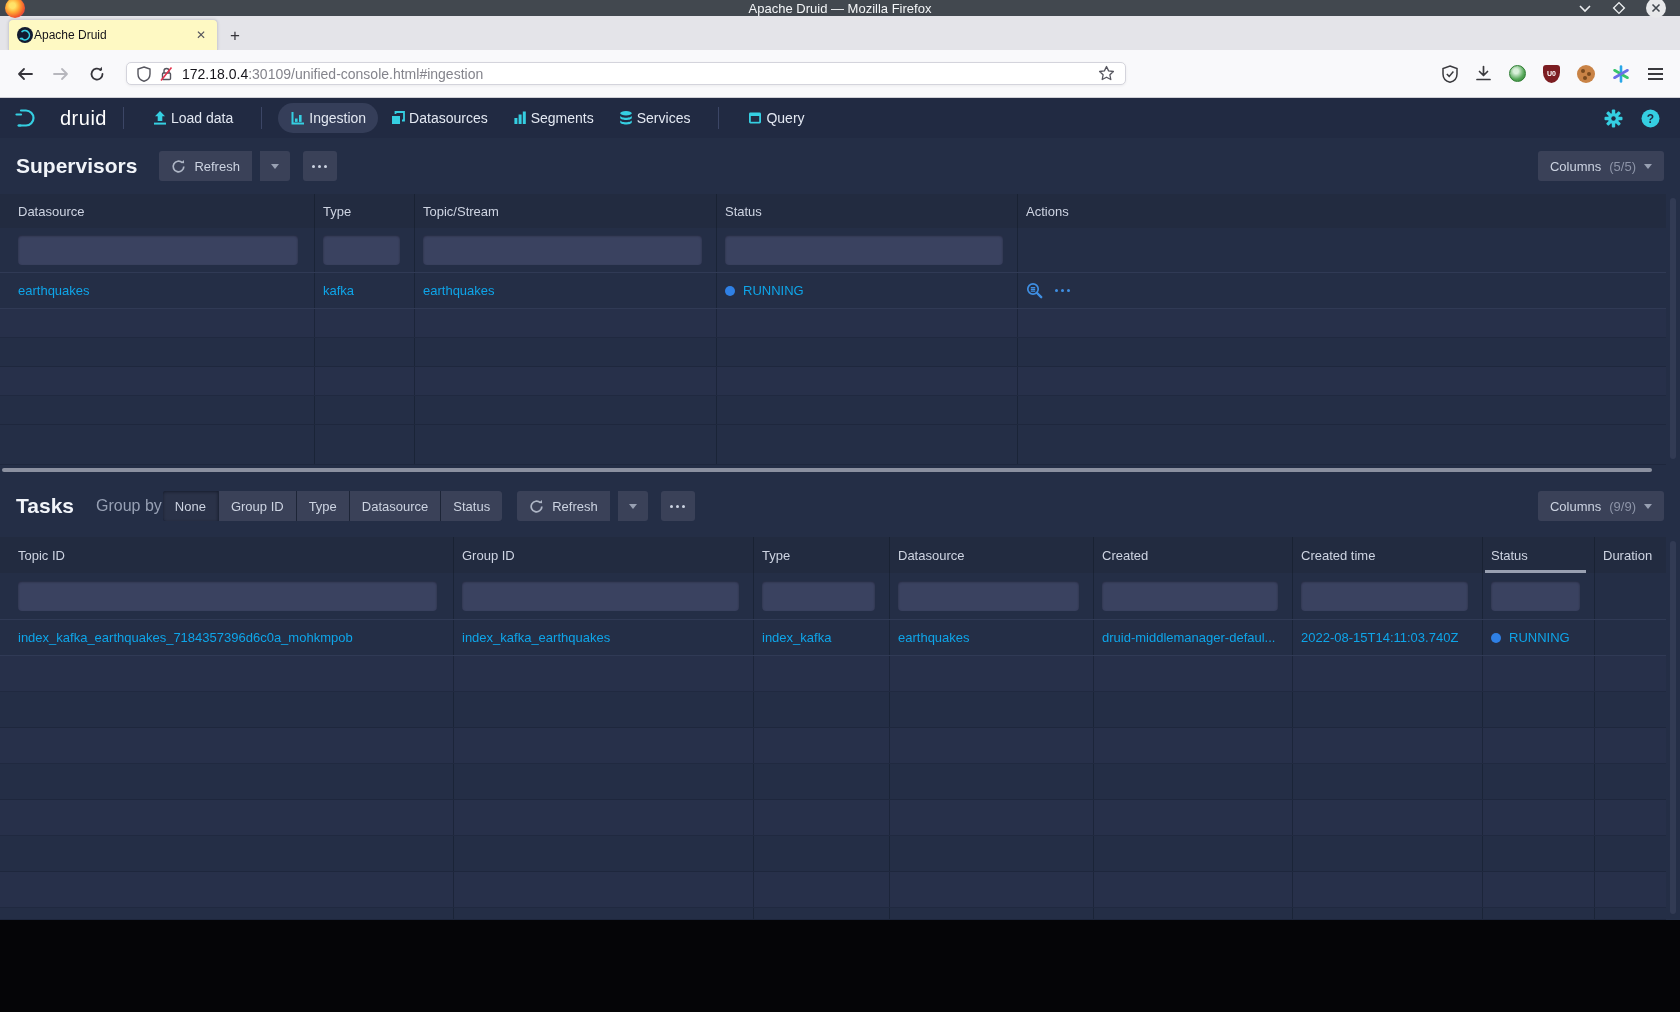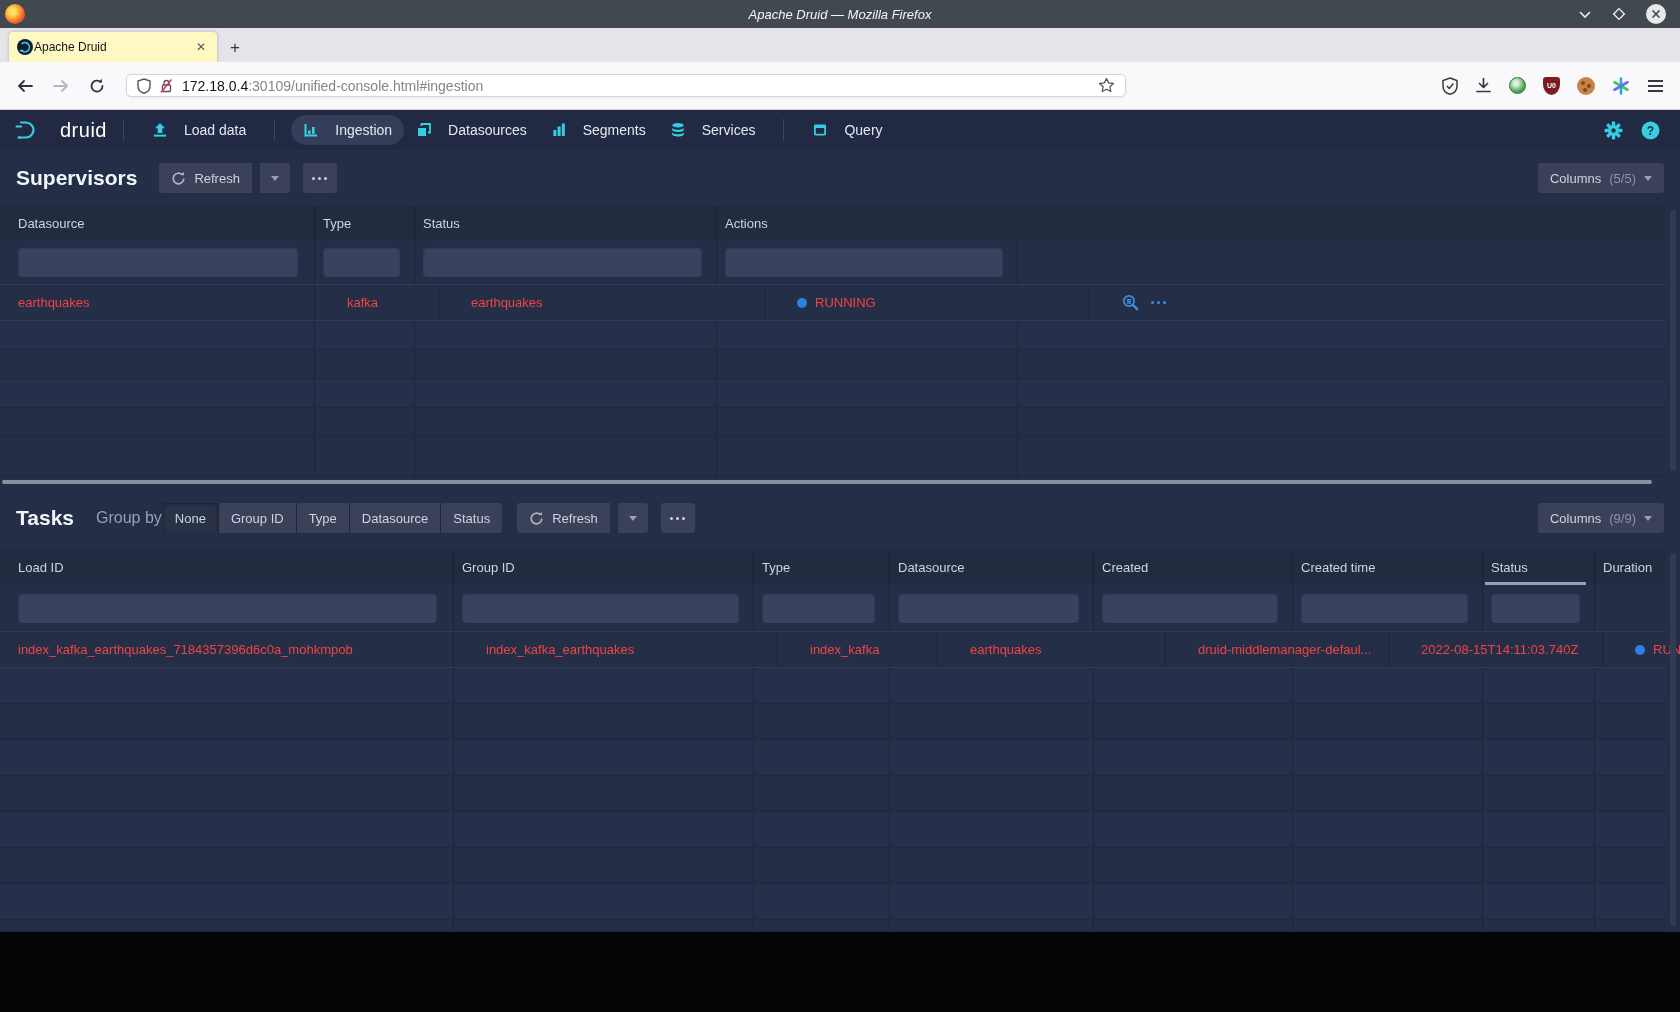--- a/index.html
+++ b/index.html
@@ -1,21 +1,21 @@
 <!DOCTYPE html>
 <html><head>
 <meta charset="utf-8">
 <style>
   * { margin:0; padding:0; box-sizing:border-box; }
   html,body { width:1680px; height:1012px; overflow:hidden; }
   body { font-family:"Liberation Sans", sans-serif; background:#050507; }
   .screen { width:1680px; height:1012px; display:flex; flex-direction:column; }
 
   
-  .titlebar { height:28px; background:#42484f; display:flex; align-items:center; position:relative; flex:0 0 auto;font-style:italic; }
+  .titlebar { height:16px; background:#42484f; display:flex; align-items:center; position:relative; flex:0 0 auto; }
   .ff-logo { width:20px; height:20px; border-radius:50%; margin-left:5px;
     background: radial-gradient(circle at 38% 38%, #ffe268 0 16%, #ffab36 38%, #f2582c 66%, #c02a8a 100%); }
   .tb-title { position:absolute; left:0; right:0; text-align:center; color:#f4f6f8; font-size:13px; }
   .tb-controls { margin-left:auto; display:flex; align-items:center; gap:20px; padding-right:14px; z-index:2; }
   .tb-controls svg { display:block; }
   .close-circle { width:20px; height:20px; border-radius:50%; background:#e7e8ea; display:flex; align-items:center; justify-content:center; }
 
   
   .tabstrip { height:34px; background:#e4e4e9; display:flex; align-items:flex-end; flex:0 0 auto; }
   .tab { width:210px; height:31px; background:#fef9c3; border:1px solid #cfcfd8; border-bottom:none; border-radius:5px 5px 0 0; margin-left:8px; display:flex; align-items:center; padding:0 8px; gap:1px; box-shadow:0 0 3px rgba(0,0,0,.12);margin-top:6px; }
@@ -34,21 +34,21 @@
   .ublock { width:17px; height:18px; background:#7c1d22; border-radius:3px 3px 50% 50%/3px 3px 60% 60%; color:#fff; font-size:7px; font-weight:bold; display:flex; align-items:center; justify-content:center; }
   .greenball { width:17px; height:17px; border-radius:50%; background:radial-gradient(circle at 40% 35%, #d9f0da 0 18%, #57a85a 60%, #2e7d32 100%); border:1px solid #2e7d32; }
   .cookie { width:18px; height:18px; border-radius:50%; background:#c98346; position:relative; }
   .cookie::before { content:""; position:absolute; width:4px; height:4px; border-radius:50%; background:#7a4a1e; top:4px; left:4px; box-shadow:6px 3px 0 #7a4a1e, 2px 7px 0 #7a4a1e; }
 
   
   .appnav { height:40px; background:#212a42; display:flex; align-items:center; padding:0 14px; flex:0 0 auto; }
   .brand { display:flex; align-items:center; gap:20px; }
   .brand-text { color:#ffffff; font-size:20px; font-weight:300; letter-spacing:.5px; }
   .nav-div { width:1px; height:22px; background:#3c4666; margin:0 16px; }
-  .nav-item { display:flex; align-items:center; gap:16px; color:#e3e8f2; font-size:14px; padding:7px 12px; border-radius:16px; cursor:default; }
+  .nav-item { display:flex; align-items:center; gap:3px; color:#e3e8f2; font-size:14px; padding:7px 12px; border-radius:16px; cursor:default; }
   .nav-item.active { background:#353e59; }
   .nav-right { margin-left:auto; display:flex; align-items:center; gap:18px; padding-right:6px; }
 
   
   .page { background:#242e46; color:#dfe4ee; flex:0 0 auto; }
   .sec-toolbar { display:flex; align-items:center; padding:13px 16px 9px 16px; }
   .sec-title { font-size:21px; font-weight:600; color:#f1f4f9; margin-right:22px; }
   .btn { height:30px; background:#3a4158; border-radius:3px; display:flex; align-items:center; justify-content:center; color:#ccd3e1; font-size:13px; padding:0 12px; gap:8px; }
   .btn-split { display:flex; gap:8px; }
   .btn-split .btn:first-child { border-radius:3px 0 0 3px; }
@@ -75,21 +75,21 @@
   .cell { height:100%; display:flex; align-items:center; padding-left:8px; border-right:1px solid rgba(10,16,30,.35); overflow:hidden; white-space:nowrap; }
   .cell:first-child { padding-left:18px; }
   .cell:last-child { border-right:none; }
   .thead { background:#222b40; font-size:13px; color:#ced4e2; }
   .thead .cell { position:relative; }
   .thead .cell.sorted::after { content:""; position:absolute; left:2px; right:8px; bottom:0; height:3px; background:#99a0b1; }
   .s-head { height:34px; } .s-filter { height:44px; } .s-data { height:37px; } .s-empty { height:29px; } .s-fill { height:40px; }
   .t-head { height:36px; } .t-filter { height:46px; } .t-data { height:37px; } .t-empty { height:36px; } .t-part { height:12px; }
   .filter-input { width:calc(100% - 14px); height:30px; background:#3a4260; border:none; border-radius:4px; box-shadow:inset 0 1px 2px rgba(8,13,24,.45); outline:none; color:#e3e7ef; font-size:13px; padding:0 8px; }
   .cell:first-child .filter-input { width:calc(100% - 16px); }
-  .data-row { font-size:13px; color:#ef4444; border-bottom:1px solid #303a55; border-top:1px solid #303a55;gap:24px; }
+  .data-row { font-size:13px; color:#0ea5e9; border-bottom:1px solid #303a55; border-top:1px solid #303a55; }
   .erow { border-bottom:1px solid rgba(10,16,30,.22); }
   .erow.stripe { background:#27304a; }
   .status-flex { display:flex; align-items:center; gap:8px; }
   .run-dot { width:10px; height:10px; border-radius:50%; background:#2f80e5; flex:0 0 auto; }
   .actions-flex { display:flex; align-items:center; gap:12px; }
 
   .hscroll { height:10px; position:relative; }
   .hscroll .thumb { position:absolute; left:2px; top:3px; height:4px; width:1650px; background:#8b90a0; border-radius:2px; }
 
   .bottom-black { flex:1; background:#050507; }
@@ -295,20 +295,21 @@
         <span>Columns</span>
         <span class="count">(5/5)</span>
         <span class="caret"></span>
       </div>
     </div>
 
     <div class="table">
       <div class="row sup-row thead s-head">
         <div class="cell">Datasource</div>
         <div class="cell">Type</div>
+        <div class="cell">Topic/Stream</div>
         <div class="cell">Status</div>
         <div class="cell">Actions</div>
       </div>
       <div class="row sup-row s-filter">
         <div class="cell">
             <input class="filter-input" style="">
           </div>
         <div class="cell">
             <input class="filter-input" style="">
           </div>
@@ -419,21 +420,21 @@
       <div class="spacer"></div>
       <div class="btn btn-columns">
         <span>Columns</span>
         <span class="count">(9/9)</span>
         <span class="caret"></span>
       </div>
     </div>
 
     <div class="table">
       <div class="row task-row thead t-head">
-        <div class="cell">Load ID</div>
+        <div class="cell">Topic ID</div>
         <div class="cell">Group ID</div>
         <div class="cell">Type</div>
         <div class="cell">Datasource</div>
         <div class="cell">Created</div>
         <div class="cell">Created time</div>
         <div class="cell sorted">Status</div>
         <div class="cell">Duration</div>
       </div>
       <div class="row task-row t-filter">
         <div class="cell">

